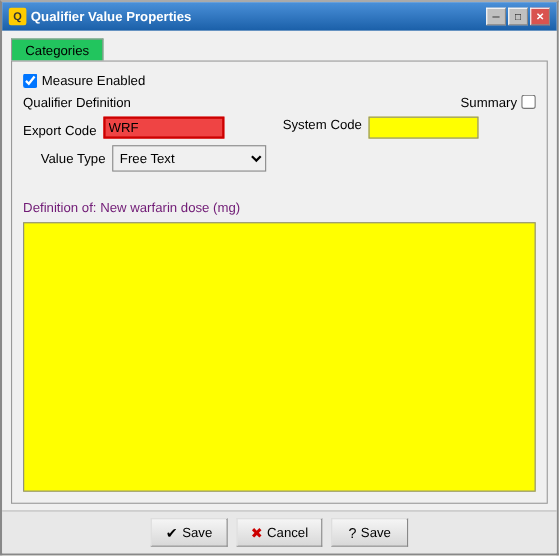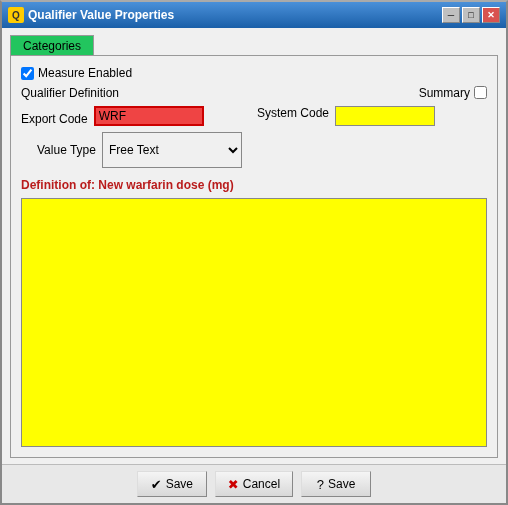--- a/index.html
+++ b/index.html
@@ -170,42 +170,41 @@
     .qualifier-name-input {
       background: #ffff00;
       border: 1px solid #888;
       height: 20px;
       padding: 1px 3px;
       font-size: 12px;
       flex: 1;
     }
 
     .select-field {
-      height: 36px;
+      height: 24px;
       font-size: 12px;
       border: 1px solid #888;
       background: #f0f0f0;
       padding: 0 2px;
       width: 140px;
     }
 
     .select-small {
       height: 20px;
       font-size: 12px;
       border: 1px solid #888;
       background: #f0f0f0;
       padding: 0 2px;
       width: 110px;
     }
 
     .definition-label {
       font-size: 12px;
-      color: #b91c1c;
-      margin-top: 4px;
-      font-weight: bold;
+      color: #701a75;
+      margin-top: 20px;
     }
 
     .definition-textarea {
       background: #ffff00;
       border: 1px solid #888;
       flex: 1;
       resize: none;
       font-size: 12px;
       padding: 2px;
       min-height: 120px;

